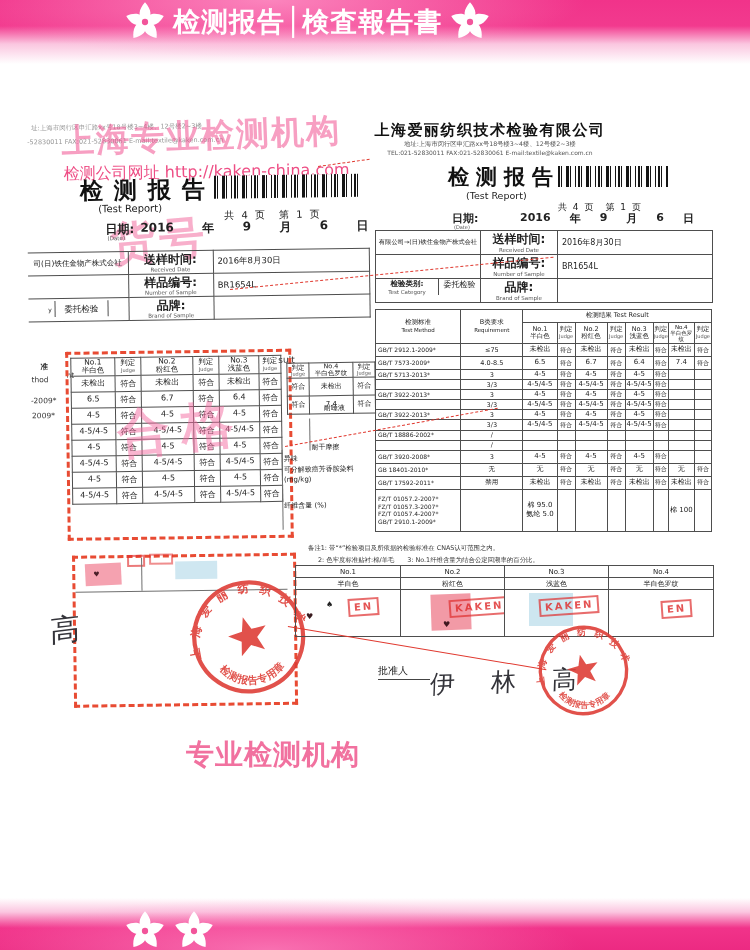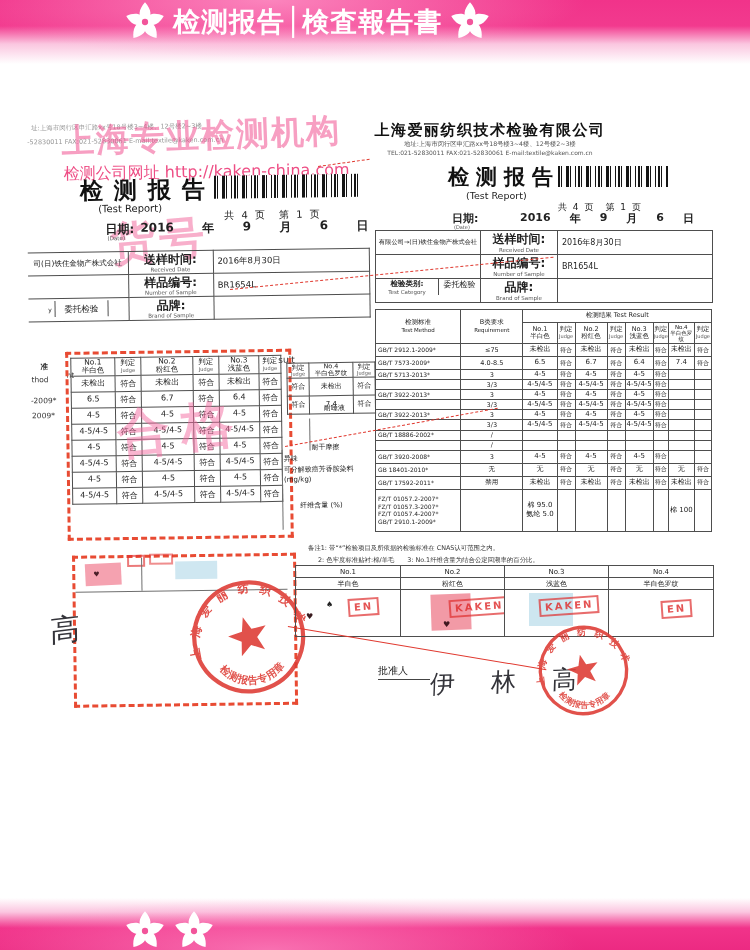--- a/index.html
+++ b/index.html
@@ -319,21 +319,21 @@
         <td>符合</td>
       </tr>
     </tbody>
       </table>
 
     <div class="abs itm nw" style="left:288px;top:295px;margin-left:11px;">耐唾液</div>
     <div class="abs itm nw" style="left:286px;top:334px;">耐干摩擦</div>
     <div class="abs itm nw" style="left:258px;top:345px;">异味</div>
     <div class="abs itm" style="left:258px;top:356px;width:82px;text-align:left;">可分解致癌芳香胺染料</div>
     <div class="abs itm nw" style="left:258px;top:367px;">(mg/kg)</div>
-    <div class="abs itm nw" style="left:258px;top:392px;margin-left:16px;">纤维含量 (%)</div>
+    <div class="abs itm nw" style="left:258px;top:392px;">纤维含量 (%)</div>
     <div class="abs vln" style="left:284px;top:310px;height:32px;"></div>
     <div class="abs vln" style="left:256px;top:341px;height:80px;"></div>
 
     <div class="abs l-dash2">
       <div class="sw" style="left:10px;top:5px;width:36px;height:22px;background:#f5a2b0;transform:rotate(-2deg);">
         <span style="position:absolute;left:8px;top:7px;font-size:7px;color:#4a1f28;">♥</span>
       </div>
       <div class="sw" style="left:52px;top:-3px;width:14px;height:8px;border:2px solid rgba(225,50,50,.65);"></div>
       <div class="sw" style="left:74px;top:-4px;width:20px;height:7px;border:2px solid rgba(225,50,50,.55);"></div>
       <div class="sw" style="left:100px;top:4px;width:42px;height:18px;background:#cfe7f1;"></div>
@@ -679,20 +679,21 @@
       <text fill="#dd3a33" font-size="9.5" font-weight="bold"><textPath href="#s2a" textLength="235">上海爱丽纺织技术检验有限公司</textPath></text>
       <text fill="#dd3a33" font-size="8.5" font-weight="bold"><textPath href="#s2b" textLength="62">检测报告专用章</textPath></text>
     </svg>
   </div>
 
   <div class="rline" style="left:318px;top:166px;width:52px;transform:rotate(-8deg);"></div>
   <div class="rline" style="left:230px;top:289px;width:325px;transform:rotate(-5.7deg);"></div>
   <div class="rline" style="left:285px;top:446px;width:216px;transform:rotate(-10.2deg);"></div>
   <div class="rline solid" style="left:288px;top:626px;width:262px;transform:rotate(9.5deg);"></div>
 
+  <div class="promo-title">专业检测机构</div>
 
   <div class="banner-bottom">
     <div class="banner-row">
       <svg width="42" height="42" viewBox="-16 -16 32 32">
         <g fill="#ffffff">
           <path d="M0,-15 C4.5,-10 6.5,-4 0,1.5 C-6.5,-4 -4.5,-10 0,-15 Z"></path>
           <path d="M0,-15 C4.5,-10 6.5,-4 0,1.5 C-6.5,-4 -4.5,-10 0,-15 Z" transform="rotate(72)"></path>
           <path d="M0,-15 C4.5,-10 6.5,-4 0,1.5 C-6.5,-4 -4.5,-10 0,-15 Z" transform="rotate(144)"></path>
           <path d="M0,-15 C4.5,-10 6.5,-4 0,1.5 C-6.5,-4 -4.5,-10 0,-15 Z" transform="rotate(216)"></path>
           <path d="M0,-15 C4.5,-10 6.5,-4 0,1.5 C-6.5,-4 -4.5,-10 0,-15 Z" transform="rotate(288)"></path>

